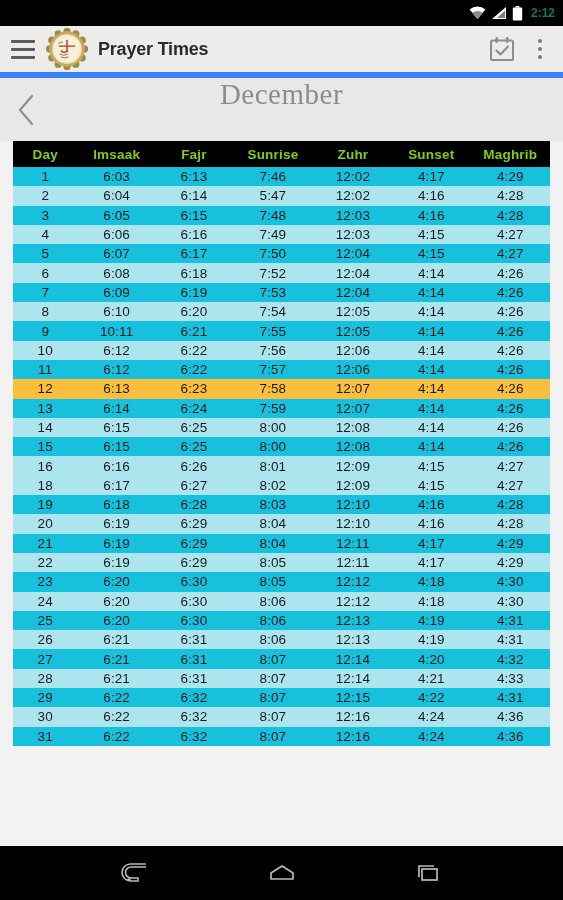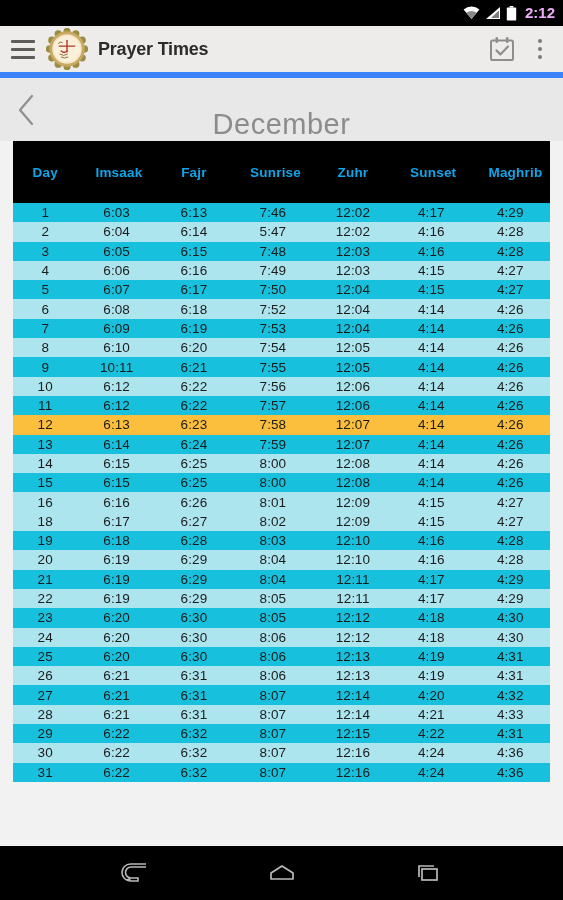--- a/index.html
+++ b/index.html
@@ -31,22 +31,22 @@
   }
   .status-icons {
     display: flex;
     align-items: center;
     gap: 5px;
   }
   .wifi-icon { display: block; }
   .signal-icon { display: block; }
   .battery-icon { display: block; }
   .status-clock {
-    color: #f0abfc;
-    font-size: 15px;
+    color: #0f766e;
+    font-size: 12px;
     font-weight: bold;
     letter-spacing: 0px;
     margin-left: 3px;
     line-height: 26px;
   }
 
   
   .actionbar {
     height: 52px;
     background: #eeecea;
@@ -117,22 +117,23 @@
     background: #7a7a7a;
     display: block;
   }
 
   
   .monthbar {
     position: relative;
     height: 63px;
     background: #e8e8e8;
     display: flex;
-    align-items: flex-end;
+    align-items: flex-start;
     box-sizing: border-box;
+    font-family: Liberation Serif, serif;
   }
   .month-prev {
     width: 54px;
     height: 63px;
     display: flex;
     align-items: center;
     justify-content: center;
     cursor: pointer;
     flex: 0 0 auto;
   }
@@ -154,26 +155,26 @@
     box-sizing: border-box;
     height: 735px;
   }
   table.times {
     width: 100%;
     border-collapse: collapse;
     table-layout: fixed;
   }
   table.times th {
     background: #000000;
-    color: #0ea5e9;
+    color: #84cc16;
     font-size: 13.5px;
     font-weight: bold;
     height: 26px;
     text-align: center;
-    padding: 18px;
+    padding: 0;
     letter-spacing: 0.2px;
   }
   table.times td {
     font-size: 13.5px;
     color: #1b1b1b;
     height: 19.3px;
     text-align: center;
     padding: 0;
     letter-spacing: 0.1px;
   }

